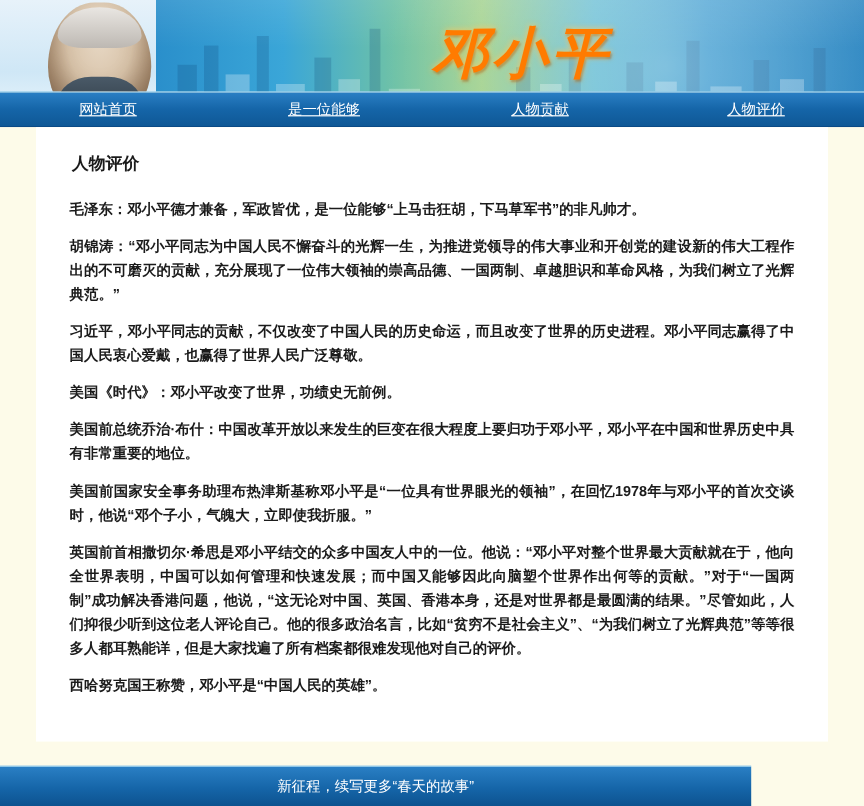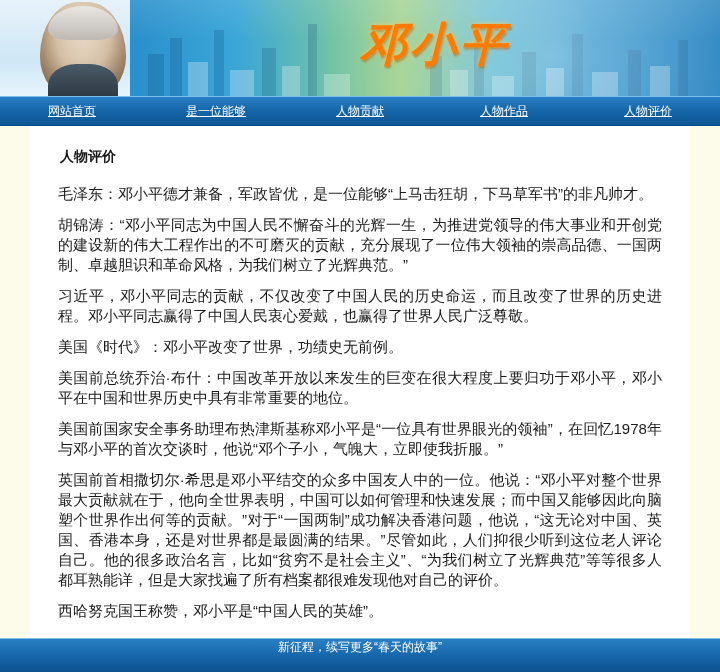--- a/index.html
+++ b/index.html
@@ -12,21 +12,21 @@
   #page {
     position: relative;
     width: 720px; height: 672px;
     overflow: hidden;
     background: #fdfbe9;
   }
 
   
   .banner {
     position: relative;
-    width: 720px; height: 96px;
+    width: 720px; height: 76px;
     overflow: hidden;
     background: linear-gradient(180deg, #0a4a86 0%, #0f6fb5 35%, #2f9ad6 70%, #bfe3f3 100%);
   }
   .banner-left {
     position: absolute; left: 0; top: 0; width: 130px; height: 100px;
     background: linear-gradient(180deg, #e7f2fa 0%, #cfe7f6 60%, #eaf6fc 100%);
   }
   .banner-city {
     position: absolute; left: 130px; top: 0; width: 590px; height: 100px;
     background:
@@ -113,39 +113,40 @@
     min-height: 500px;
   }
   .page-title {
     font-size: 14px;
     font-weight: bold;
     color: #1a1a1a;
     margin: 4px 0 18px 2px;
     font-family: "Liberation Sans", sans-serif;
   }
   .para {
-    font-size: 15px;
+    font-size: 12px;
     line-height: 20px;
     color: #1b1b1b;
     margin: 0 0 11px 0;
     text-align: justify;
     text-indent: 0;
     font-family: "Liberation Sans", sans-serif;
+    font-weight: bold;
   }
 
   
   .footer {
     position: absolute;
     left: 0; bottom: 0;
-    width: 720px; height: 34px;
+    width: 626px; height: 34px;
     background: linear-gradient(180deg, #2a7fc4 0%, #1565a8 55%, #0d528f 100%);
     color: #ffffff;
     font-size: 12px;
     display: flex;
-    align-items: flex-start;
+    align-items: center;
     justify-content: center;
     border-top: 1px solid #7fc0e8;
   }
   .side-left, .side-right {
     position: absolute; top: 130px; width: 30px; bottom: 34px;
     background: #fdfbe9;
   }
   .side-left { left: 0; }
   .side-right { right: 0; }
 </style>
@@ -183,21 +184,20 @@
     <div class="portrait"></div>
     <div class="portrait-hair"></div>
 
     <div class="title-cn">邓小平</div>
   </div>
 
   <div class="navbar">
     <a class="nav-item">网站首页</a>
     <a class="nav-item">是一位能够</a>
     <a class="nav-item">人物贡献</a>
-    <a class="nav-item">人物作品</a>
     <a class="nav-item">人物评价</a>
   </div>
 
   <div class="content-wrap">
     <div class="side-left"></div>
     <div class="side-right"></div>
 
     <div class="card">
       <div class="page-title">人物评价</div>
 

